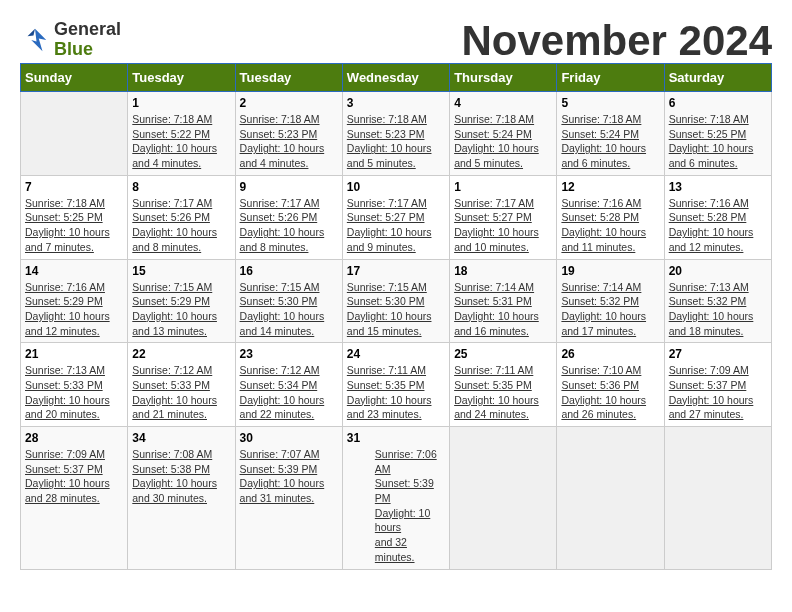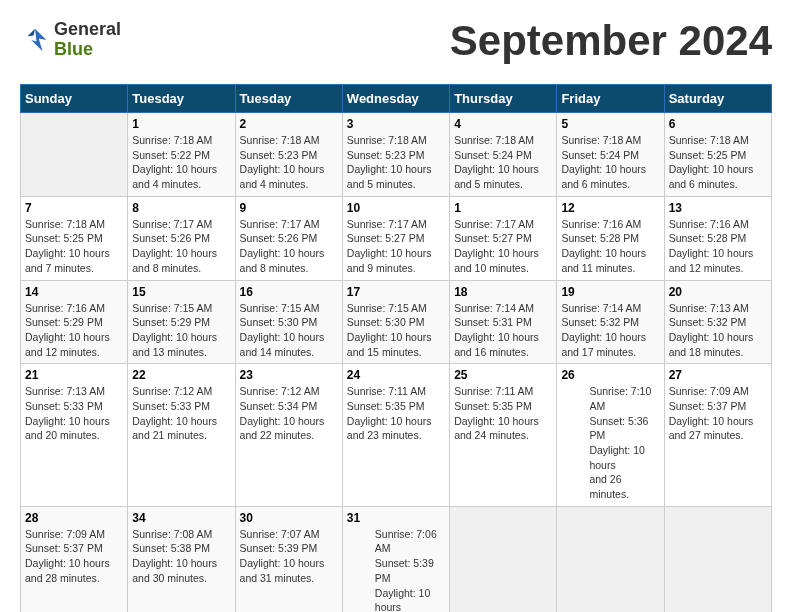--- a/index.html
+++ b/index.html
@@ -7,21 +7,21 @@
       font-family: Arial, sans-serif;
       background: #fff;
       width: 792px;
       min-height: 612px;
       padding: 20px;
     }
     .header {
       display: flex;
       justify-content: space-between;
       align-items: flex-start;
-      margin-bottom: 22px;
+      margin-bottom: 1px;
     }
     .logo {
       display: flex;
       align-items: center;
       gap: 4px;
     }
     .logo-text {
       font-size: 18px;
       font-weight: bold;
       color: #333;
@@ -44,21 +44,21 @@
       font-size: 16px;
       color: #555;
       margin-top: 2px;
     }
     table {
       width: 100%;
       border-collapse: collapse;
       font-size: 11px;
     }
     thead tr th {
-      background-color: #0c4a6e;
+      background-color: #4d7c0f;
       color: white;
       padding: 6px 4px;
       text-align: left;
       font-size: 13px;
       font-weight: bold;
       border: 1px solid #2a6abf;
     }
     tbody tr td {
       border: 1px solid #ccc;
       vertical-align: top;
@@ -75,41 +75,42 @@
     .day-num {
       font-weight: bold;
       font-size: 12px;
       display: block;
       margin-bottom: 2px;
     }
     .day-info {
       font-size: 10.5px;
       color: #333;
       line-height: 1.4;
+      text-decoration: underline;
     }
     .empty-cell {
       background: #f0f0f0 !important;
     }
   </style>
 </head>
 <body>
 
 <div class="header">
   <div class="logo">
     <svg class="logo-bird" viewBox="0 0 40 40">
       <polygon points="20,5 35,20 25,18 30,35 15,20 22,22" fill="#2a6abf"></polygon>
       <polygon points="20,5 10,15 18,14" fill="#1a4a8f"></polygon>
     </svg>
     <div class="logo-text">
       <div>General</div>
       <div style="color:#4d7c0f">Blue</div>
     </div>
   </div>
   <div class="title-block">
-    <div class="month-title">September 2024</div>
+    <div class="month-title">November 2024</div>
   </div>
 </div>
 
 <table>
   <thead>
     <tr>
     <th>Sunday</th>
         <th>Tuesday</th>
         <th>Tuesday</th>
         <th>Wednesday</th>
@@ -297,21 +298,21 @@
         </td>
         <td>
           <span class="day-num">25</span>
           <div class="day-info" style="white-space: pre-line;">Sunrise: 7:11 AM
 Sunset: 5:35 PM
 Daylight: 10 hours
 and 24 minutes.</div>
         </td>
         <td>
           <span class="day-num">26</span>
-          <div class="day-info" style="white-space: pre-line; margin-left: 28px;">Sunrise: 7:10 AM
+          <div class="day-info" style="white-space: pre-line;">Sunrise: 7:10 AM
 Sunset: 5:36 PM
 Daylight: 10 hours
 and 26 minutes.</div>
         </td>
         <td>
           <span class="day-num">27</span>
           <div class="day-info" style="white-space: pre-line;">Sunrise: 7:09 AM
 Sunset: 5:37 PM
 Daylight: 10 hours
 and 27 minutes.</div>

